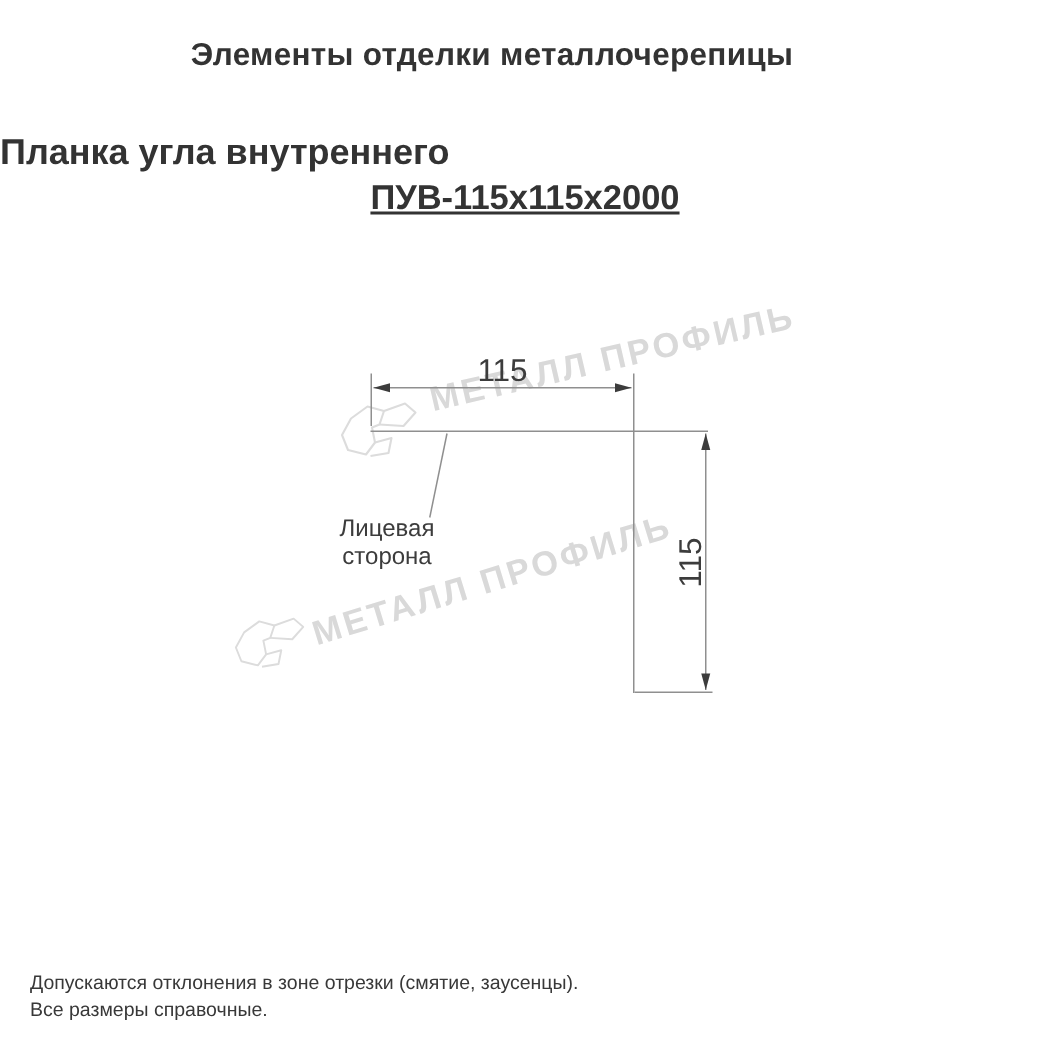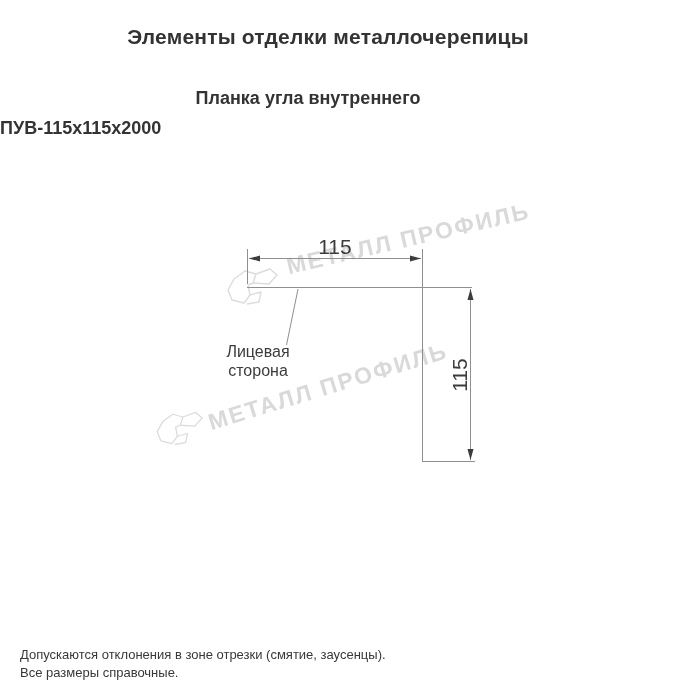--- a/index.html
+++ b/index.html
@@ -5,26 +5,26 @@
   html,body{margin:0;padding:0;background:#ffffff;}
   .page{
     position:relative;width:700px;height:700px;background:#ffffff;overflow:hidden;
     font-family:"Liberation Sans", sans-serif;color:#3c3c3c;
   }
   .page-title{
     position:absolute;top:25px;left:0;width:656px;text-align:center;
     font-size:21px;font-weight:bold;color:#333333;letter-spacing:0.2px;
   }
   .product-name{
-    position:absolute;top:88px;left:0;width:616px;text-align:center;
-    font-size:18px;font-weight:bold;color:#333333;
+    position:absolute;top:88px;left:0;width:616px;
+    font-size:24px;font-weight:bold;color:#333333;
   }
   .product-model{
-    position:absolute;top:118px;left:0;width:700px;text-align:left;
-    font-size:18px;font-weight:bold;color:#333333;
+    position:absolute;top:118px;left:0;width:700px;text-align:center;
+    font-size:23px;font-weight:bold;color:#333333;text-decoration:underline;
   }
   .watermark{position:absolute;pointer-events:none;}
   .wm-text{
     position:absolute;white-space:nowrap;
     font-size:23px;font-weight:bold;letter-spacing:2px;
     color:#d9d9d9;transform-origin:left bottom;
   }
   .wm-text.top{left:290px;top:253px;transform:rotate(-13deg);}
   .wm-text.bottom{left:213px;top:409px;transform:rotate(-17deg);}
   .logo-top{position:absolute;left:224px;top:262px;}

